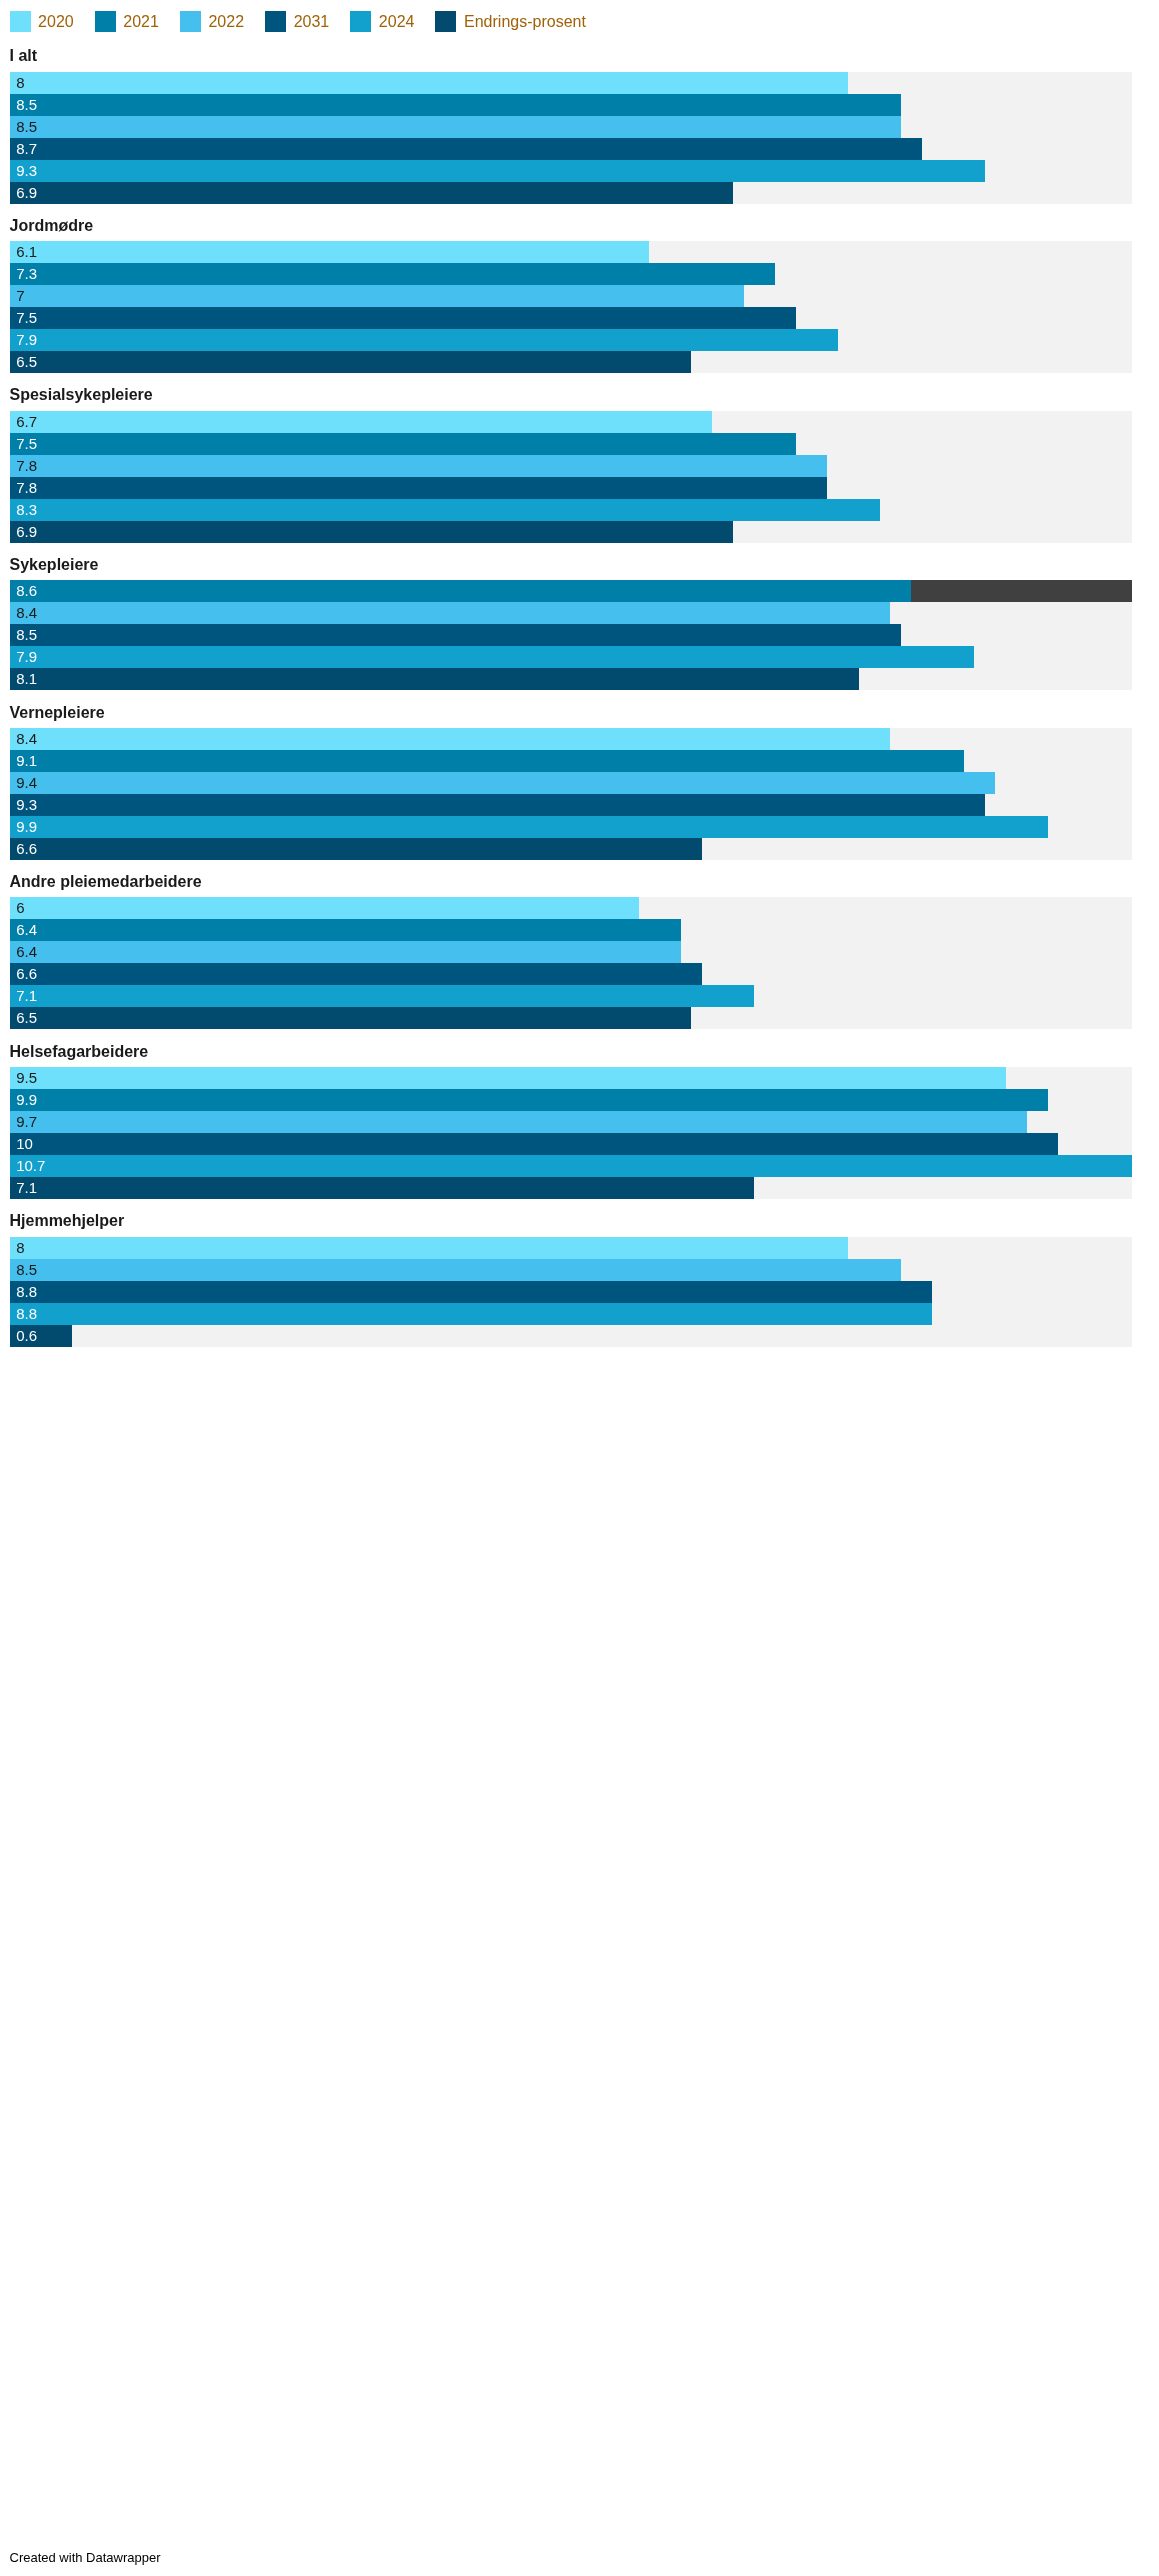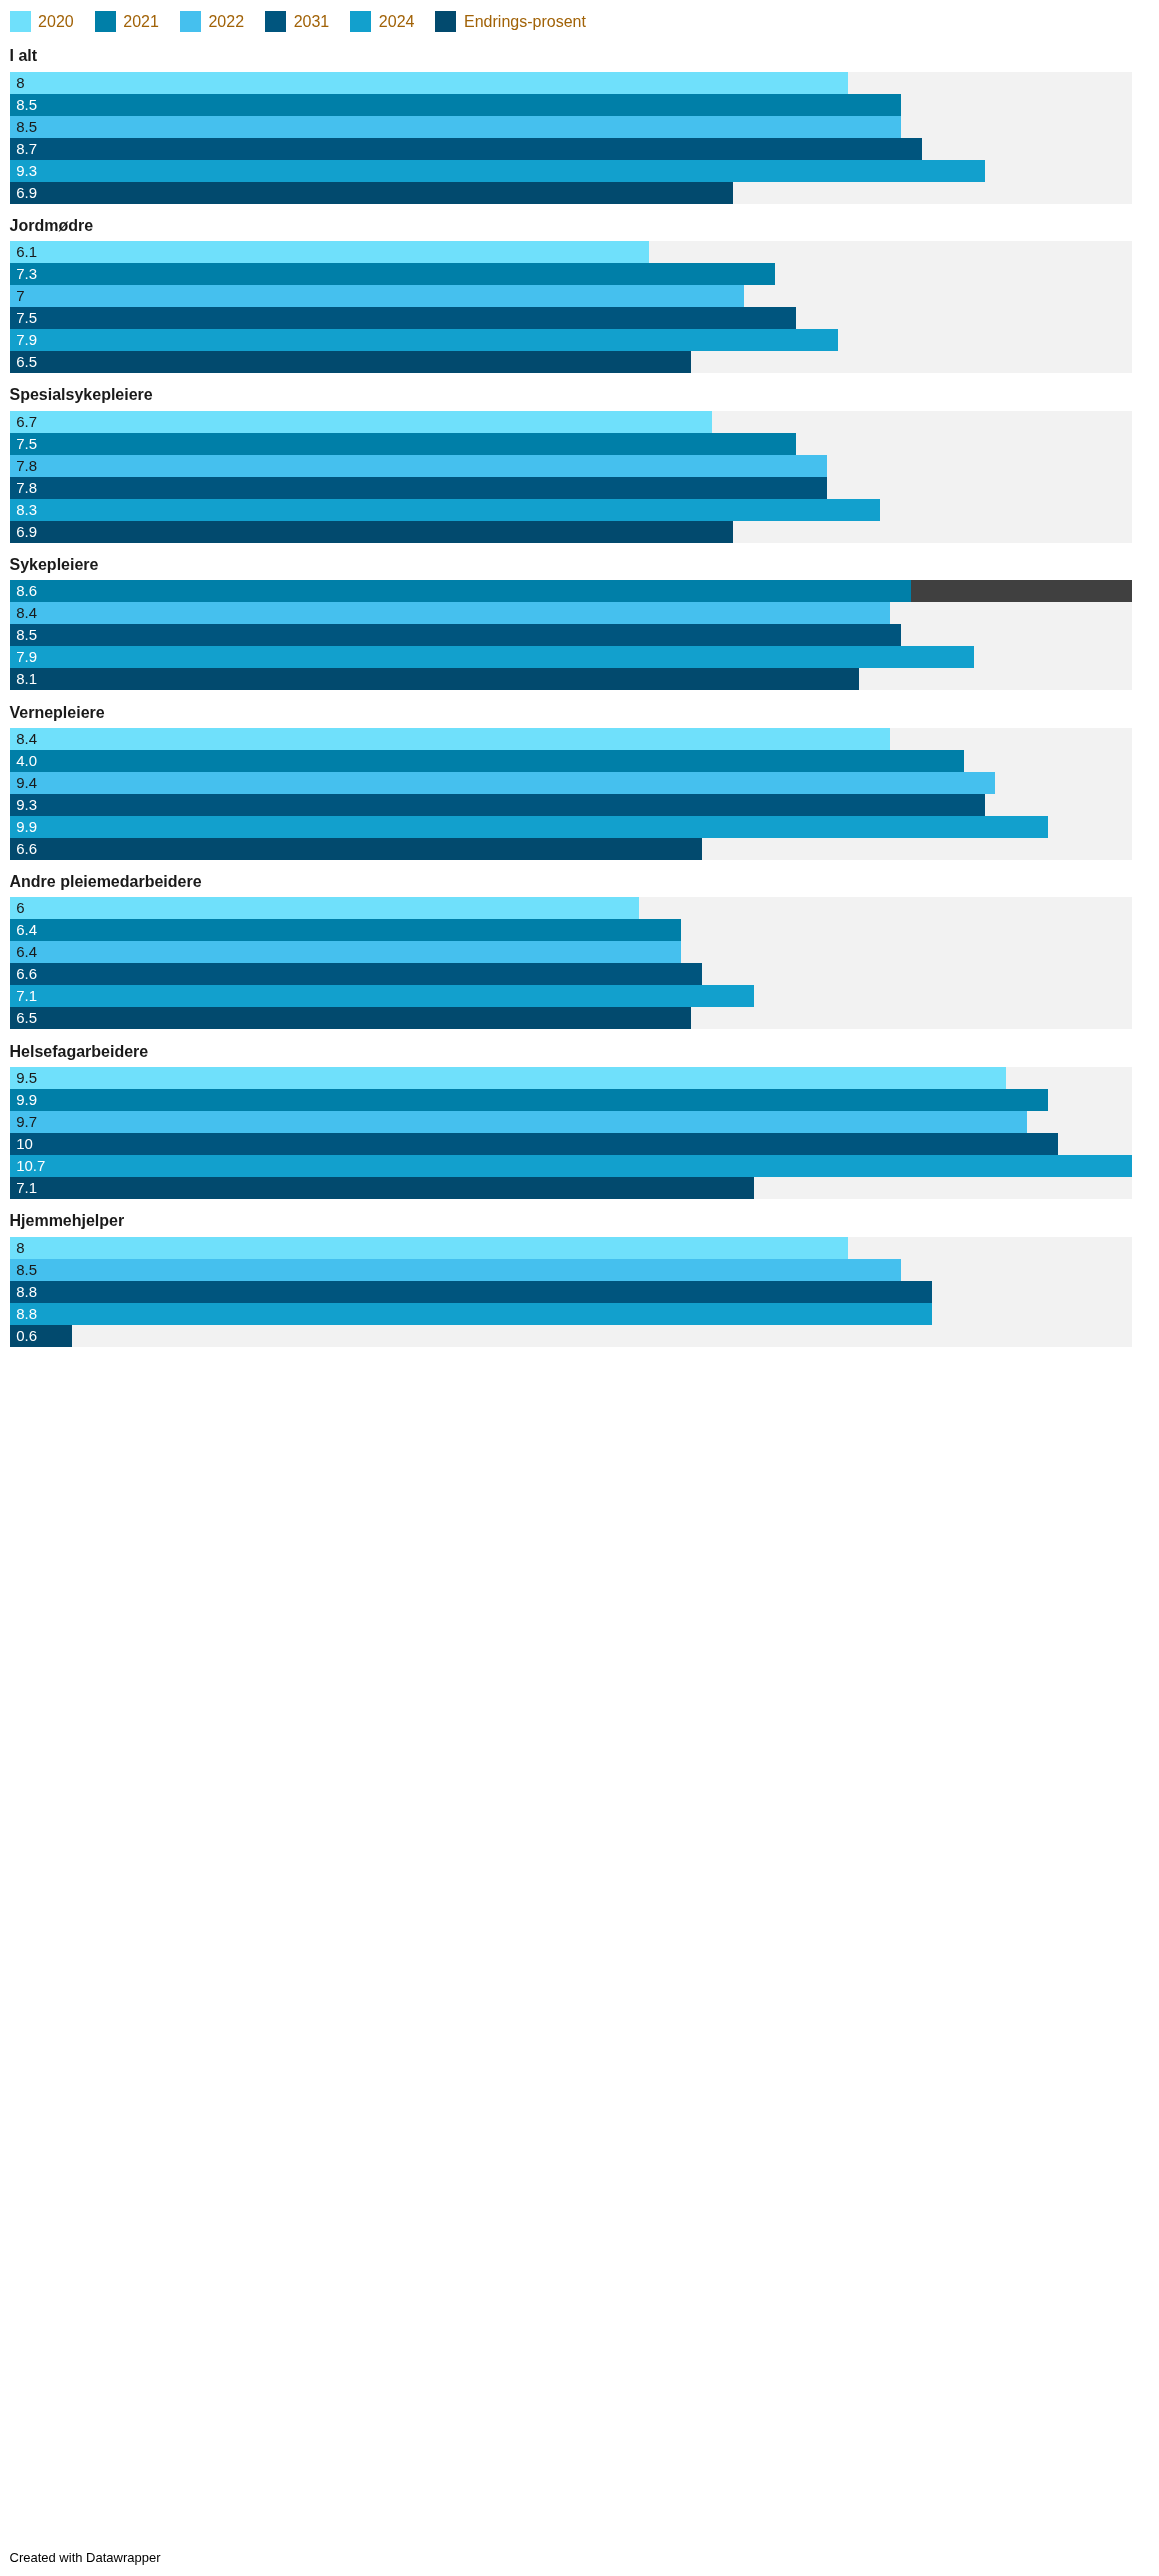--- a/index.html
+++ b/index.html
@@ -242,21 +242,21 @@
       </div>
       <div class="group">
         <div class="group-title">Vernepleiere</div>
         <div class="bars">
           <div class="bar-row" style="background: rgb(242, 242, 242);">
             <div class="bar-fill" style="width: 78.5047%; background: rgb(111, 224, 251);"></div>
             <span class="bar-value v-dark">8.4</span>
           </div>
           <div class="bar-row" style="background: rgb(242, 242, 242);">
             <div class="bar-fill" style="width: 85.0467%; background: rgb(0, 127, 168);"></div>
-            <span class="bar-value v-light">4.0</span>
+            <span class="bar-value v-light">9.1</span>
           </div>
           <div class="bar-row" style="background: rgb(242, 242, 242);">
             <div class="bar-fill" style="width: 87.8505%; background: rgb(69, 192, 238);"></div>
             <span class="bar-value v-dark">9.4</span>
           </div>
           <div class="bar-row" style="background: rgb(242, 242, 242);">
             <div class="bar-fill" style="width: 86.9159%; background: rgb(0, 85, 126);"></div>
             <span class="bar-value v-light">9.3</span>
           </div>
           <div class="bar-row" style="background: rgb(242, 242, 242);">

